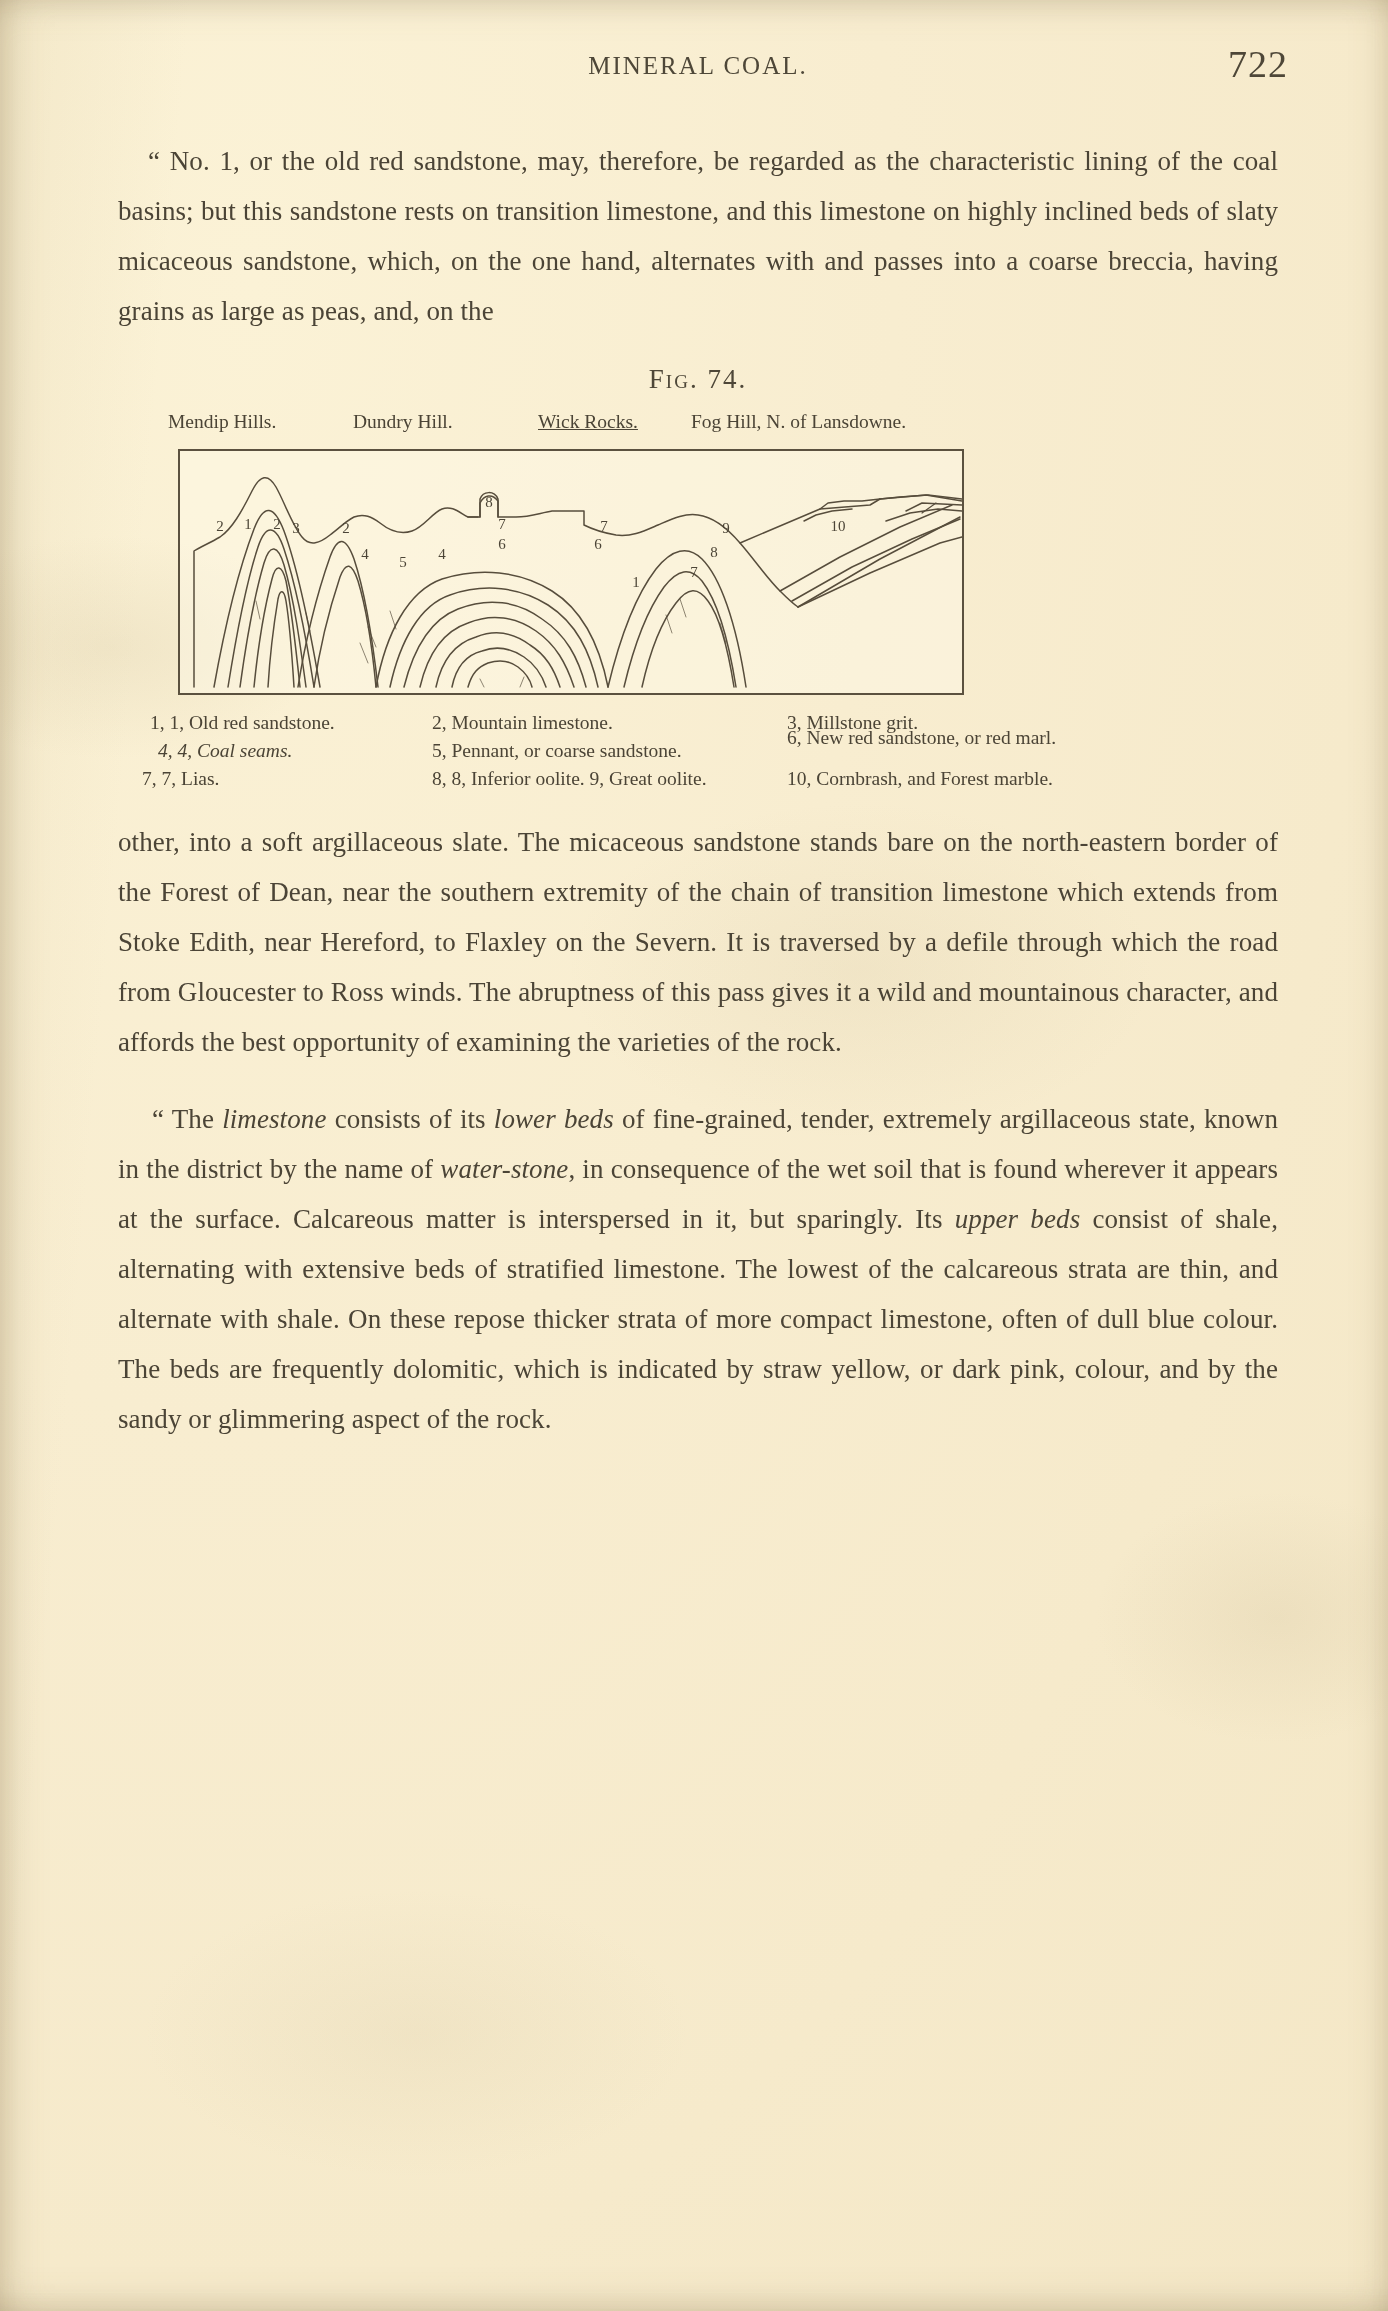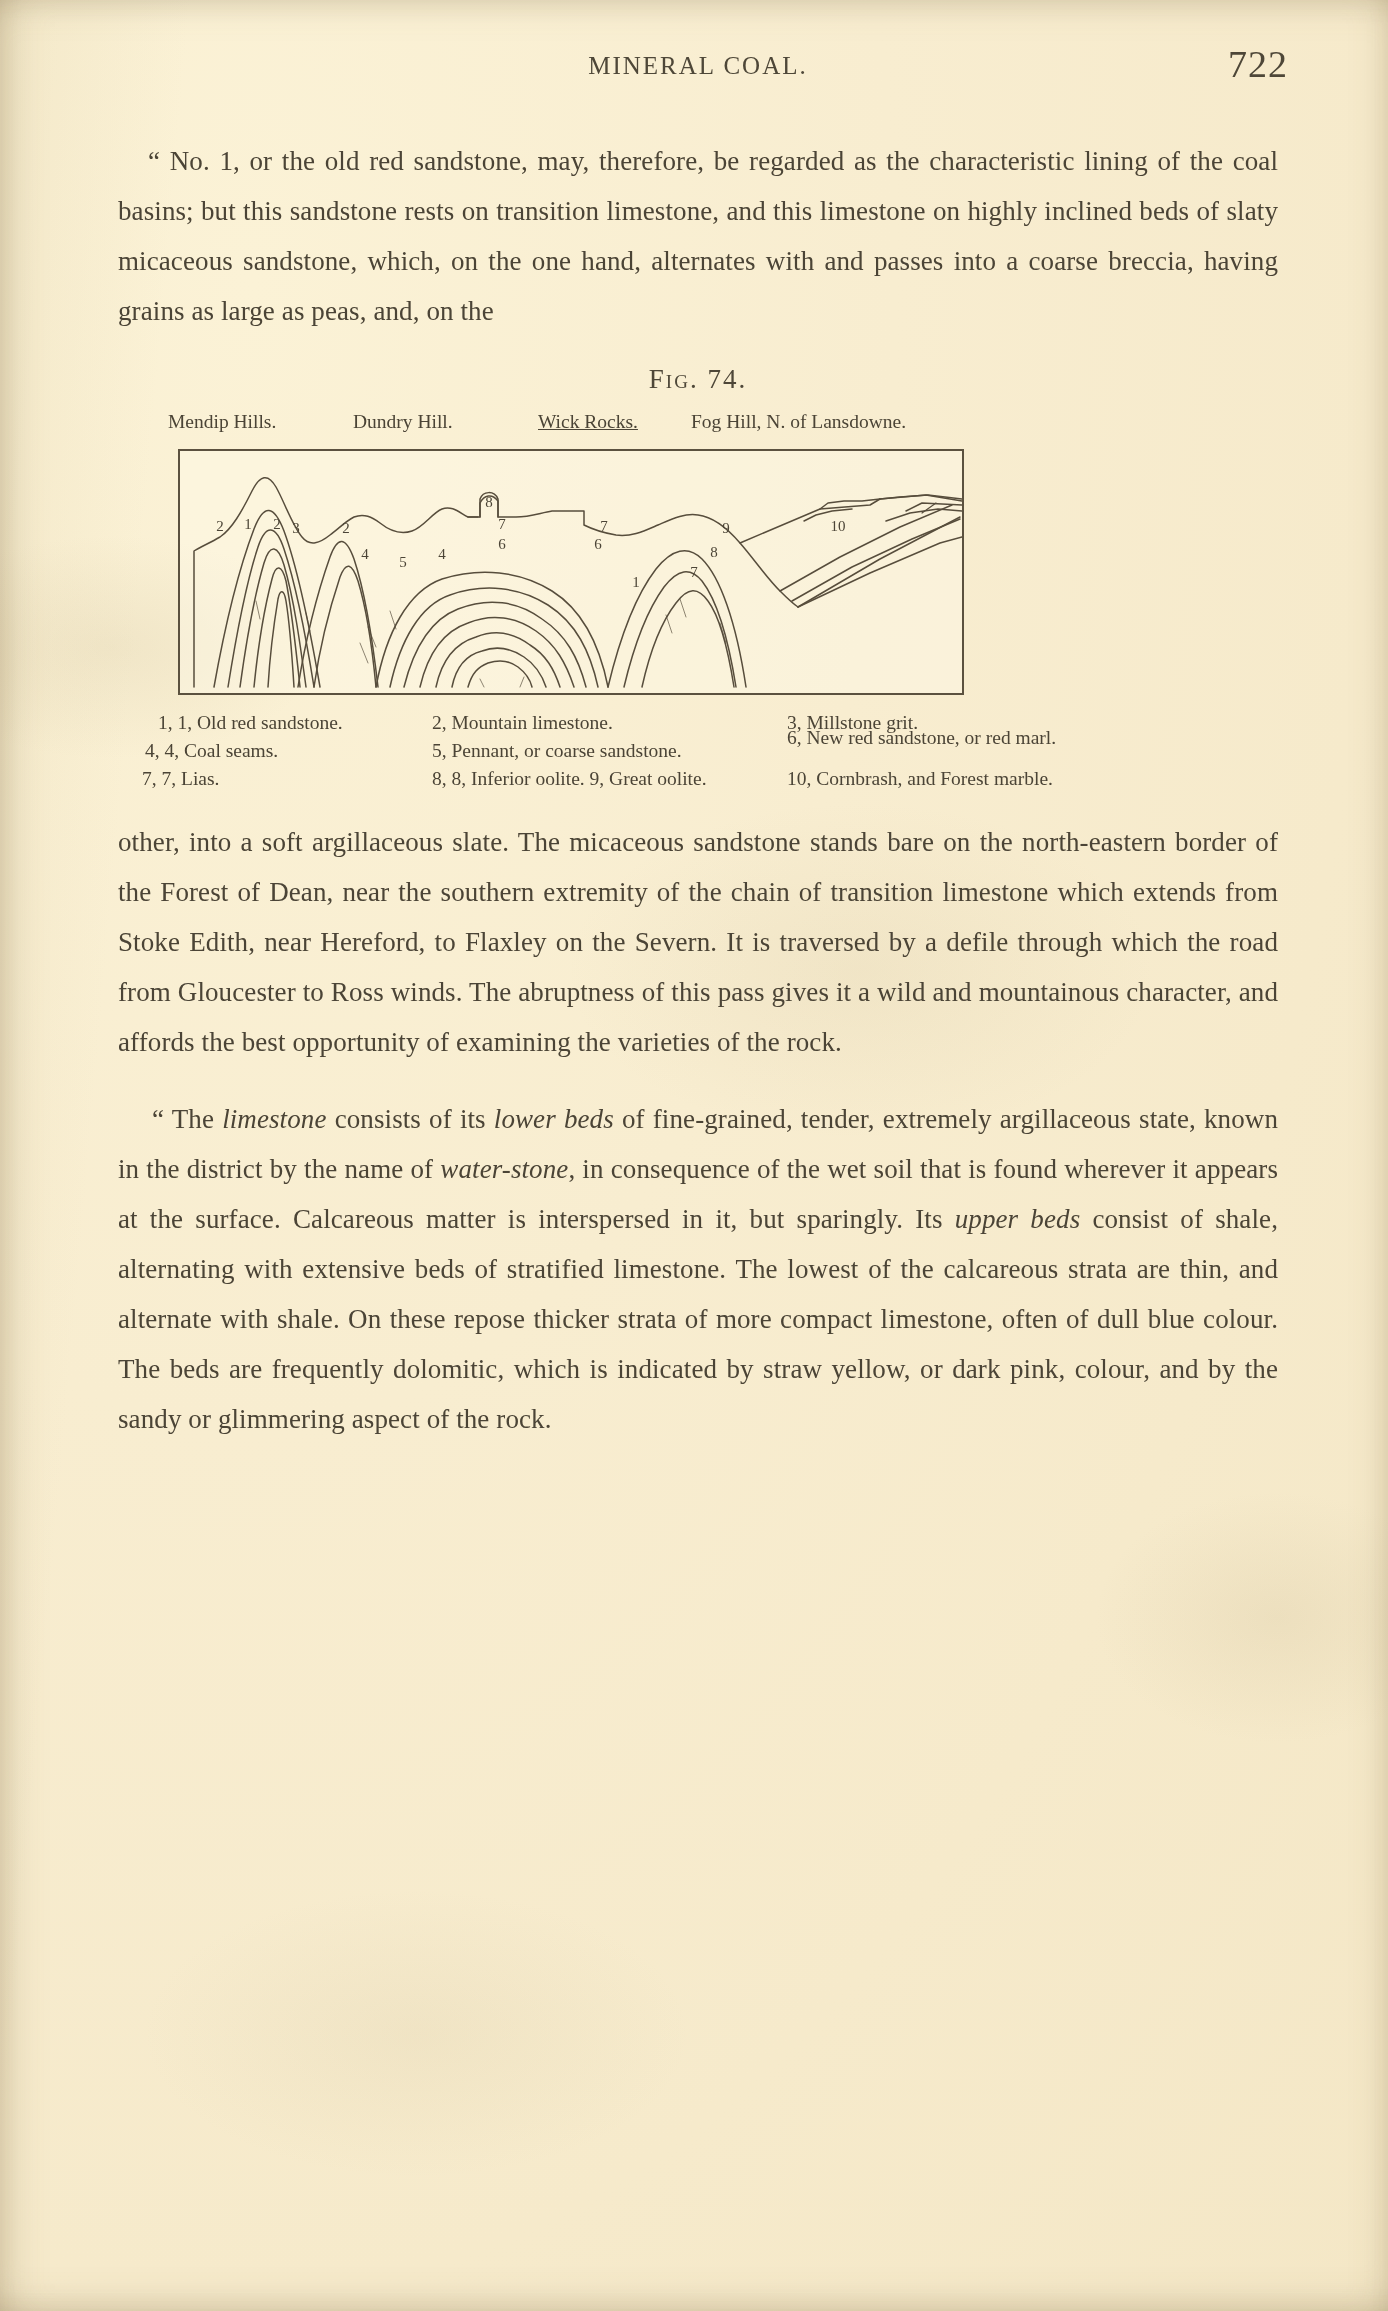--- a/index.html
+++ b/index.html
@@ -126,24 +126,24 @@
 
   .fig-legend {
     margin: 14px 0 0 24px;
     font-size: 19.5px;
     line-height: 27px;
     color: #4b4436;
     position: relative;
     height: 86px;
   }
   .fig-legend .lg { position: absolute; white-space: nowrap; }
-  .lg-r1c1 { left: 16px;   top: 0px; }
+  .lg-r1c1 { left: 8px;   top: 0px; }
   .lg-r1c2 { left: 290px; top: 0px; }
   .lg-r1c3 { left: 645px; top: 0px; }
-  .lg-r2c1 { left: 3px;   top: 28px; }
+  .lg-r2c1 { left: 16px;   top: 28px; font-style: italic; }
   .lg-r2c2 { left: 290px; top: 28px; }
   .lg-r2c3 { left: 645px; top: 15px; }
   .lg-r3c1 { left: 0px;   top: 56px; }
   .lg-r3c2 { left: 290px; top: 56px; }
   .lg-r3c3 { left: 645px; top: 56px; }
 
   .body-lower { margin-top: 22px; }
 </style>
 </head>
 <body>

